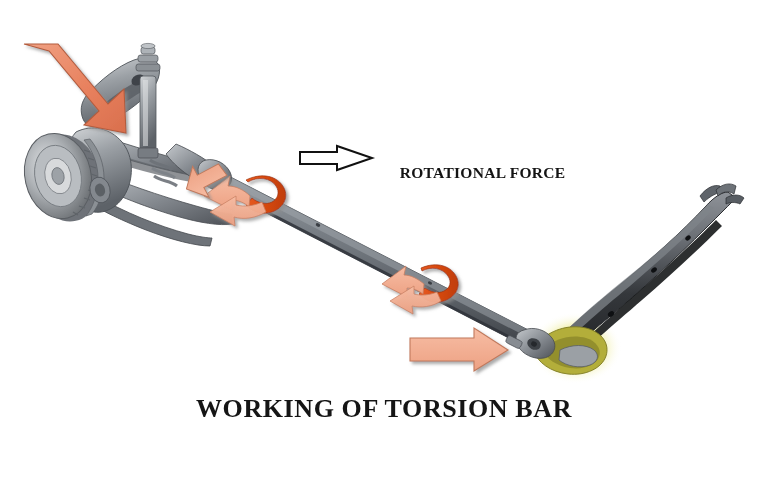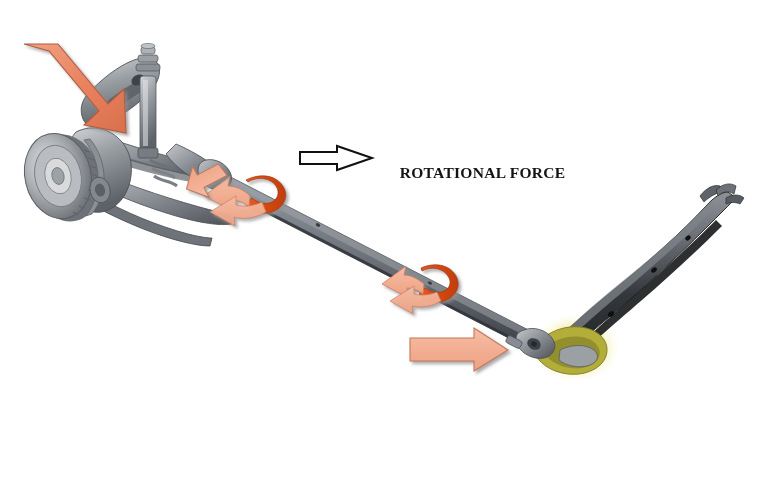--- a/index.html
+++ b/index.html
@@ -282,14 +282,15 @@
     <g>
       <path d="M300,152 L337,152 L337,146 L372,158 L337,170 L337,164 L300,164 Z" fill="#ffffff" stroke="#111111" stroke-width="2"></path>
     </g>
 
   </svg>
 
   <div class="label-block" id="callout-label">
     <span class="l1">ROTATIONAL FORCE</span>
   </div>
 
+  <div class="label-block" id="figure-title">WORKING OF TORSION BAR</div>
 
 </div>
 
 </body></html>

